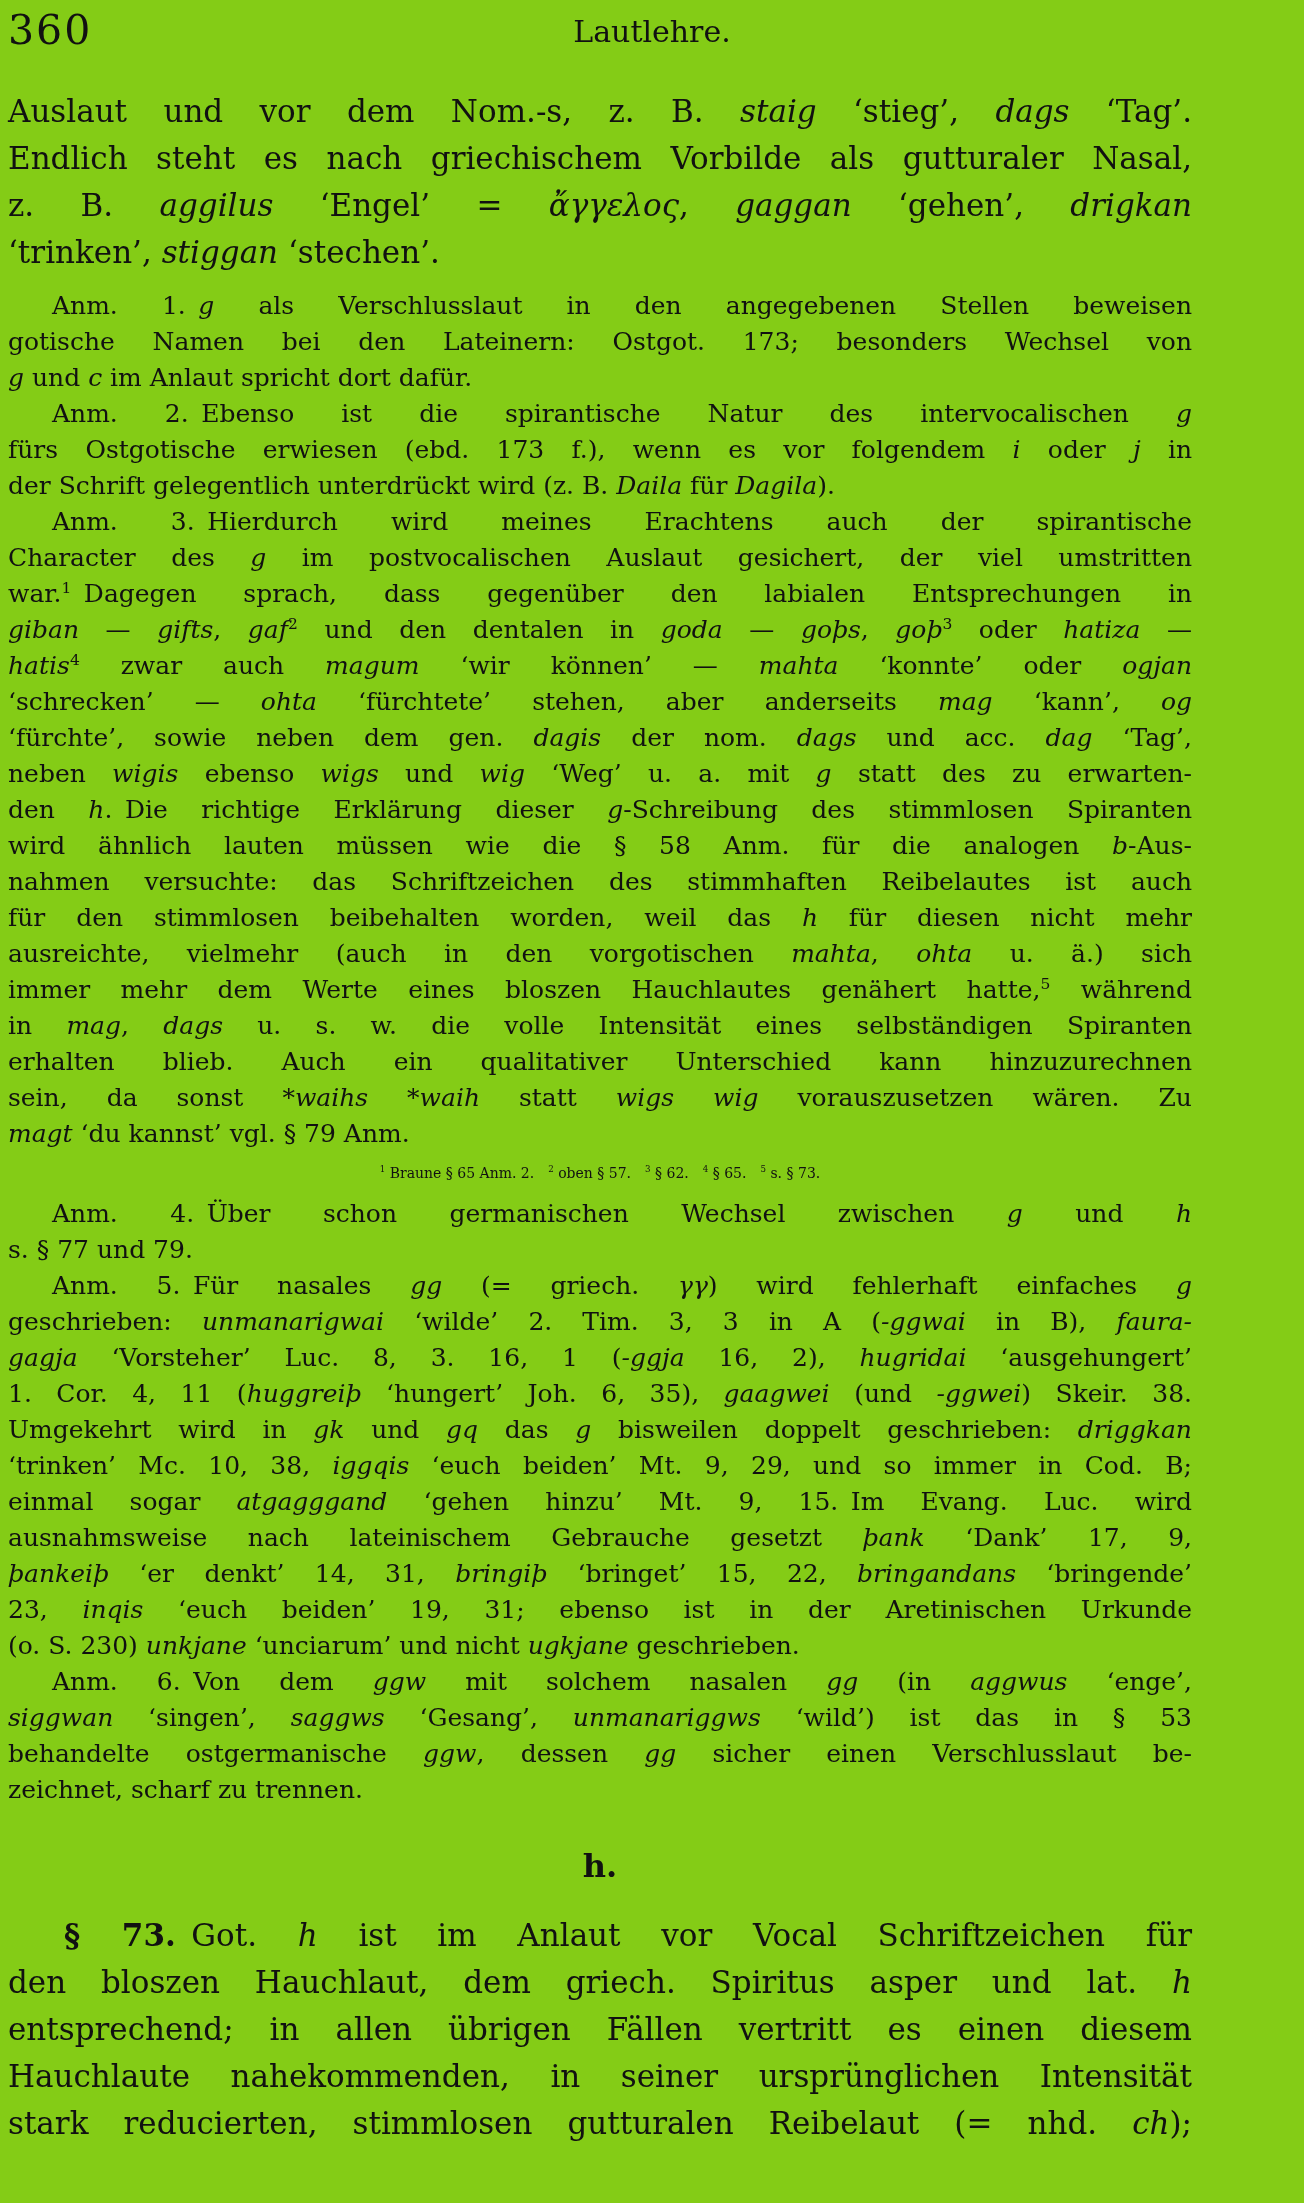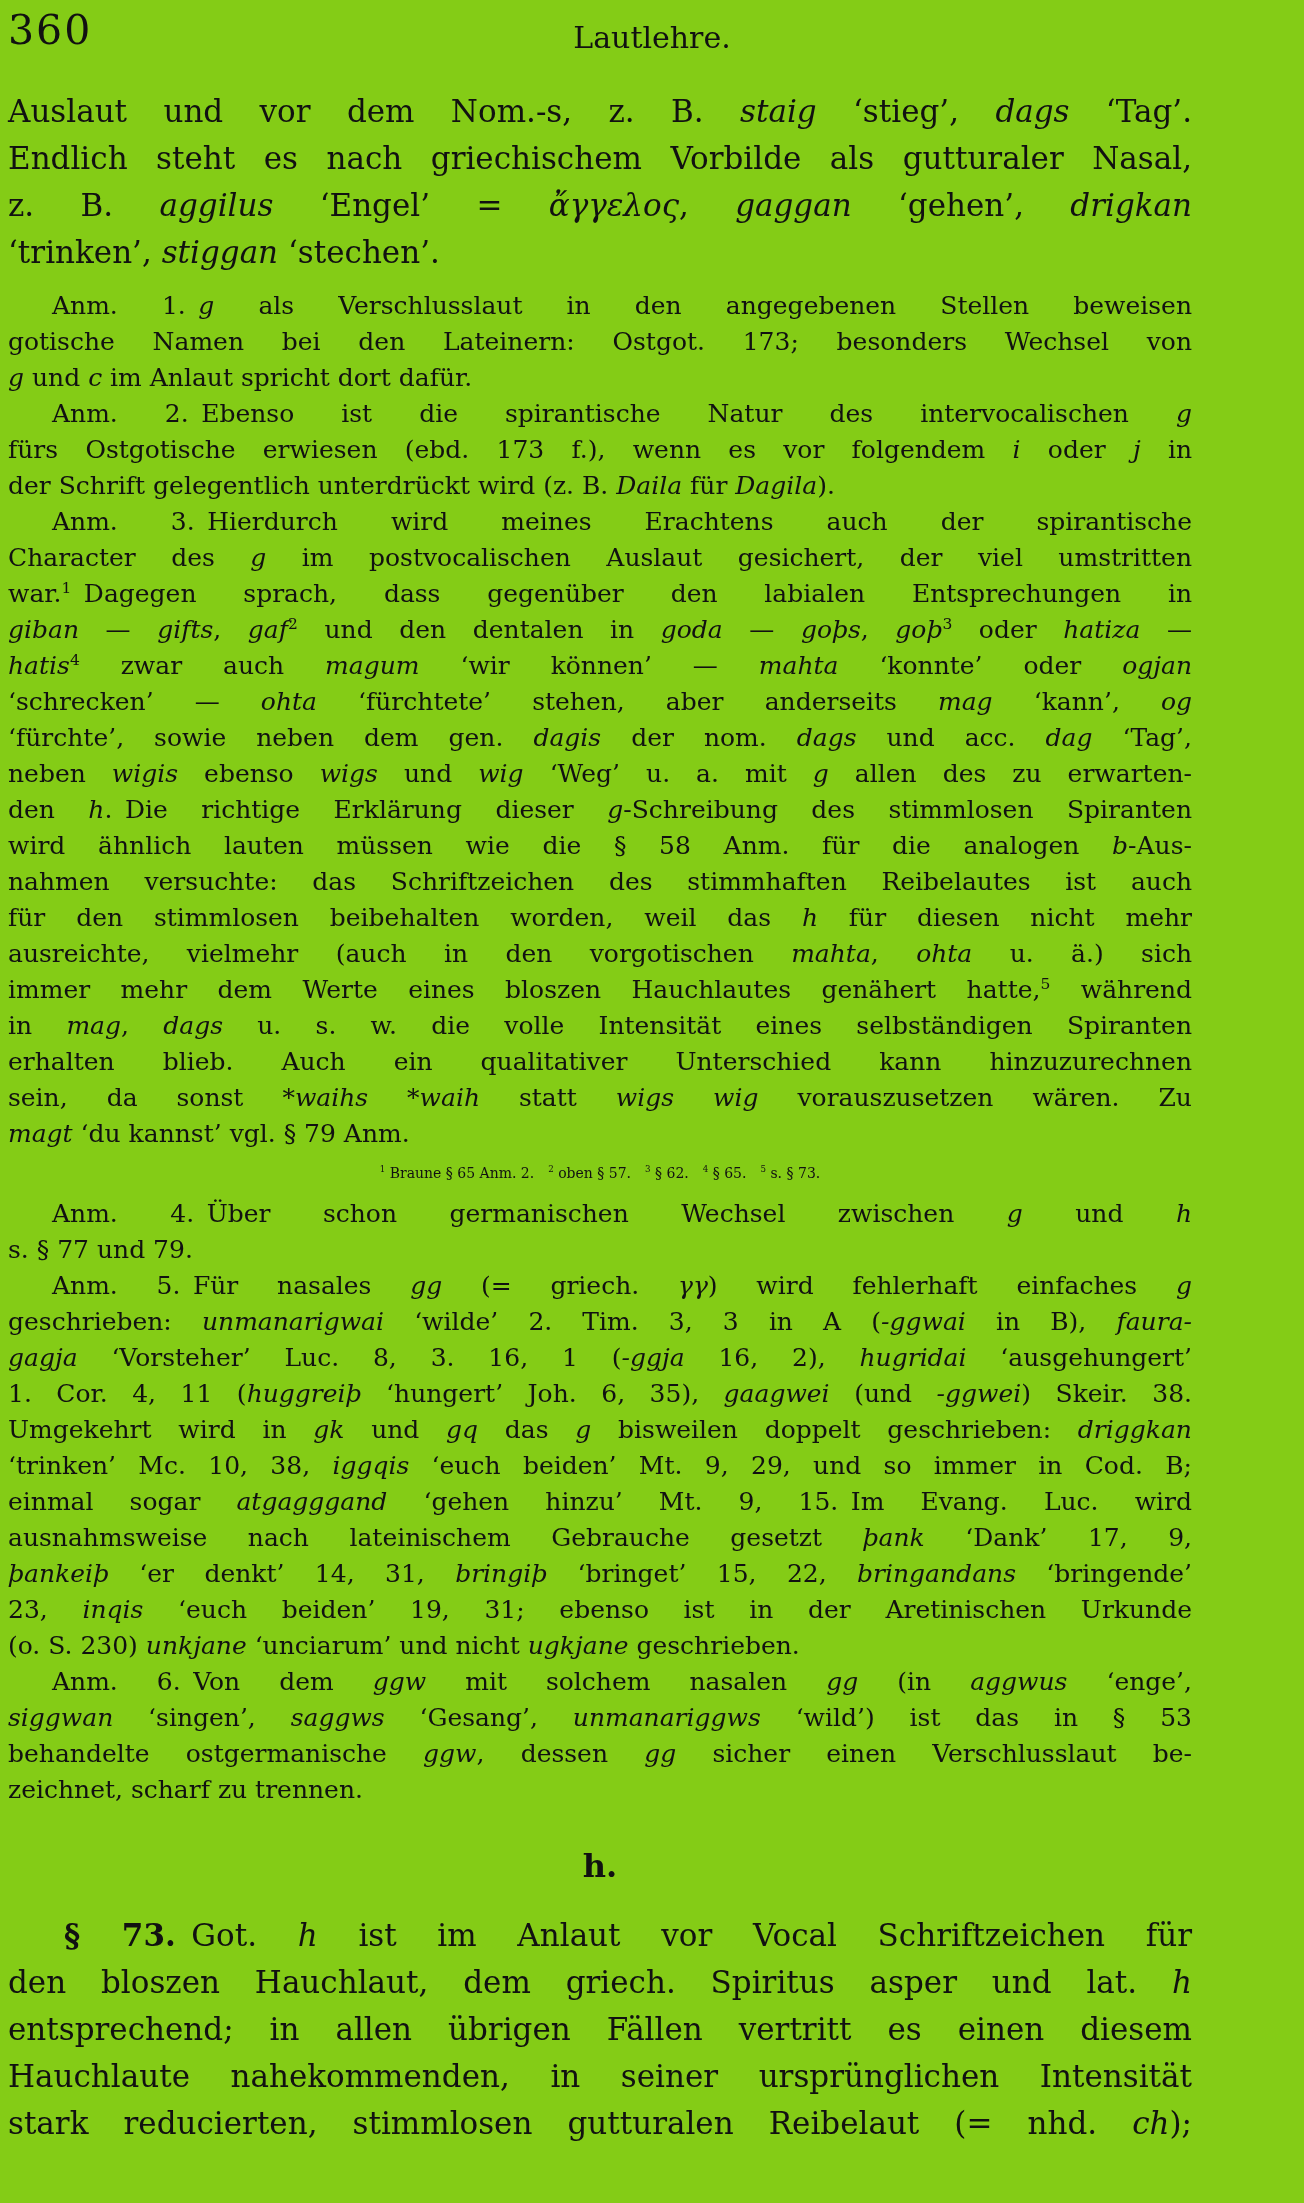--- a/index.html
+++ b/index.html
@@ -22,21 +22,21 @@
     left: 8px;
     top: 0;
     font-size: 41px;
     line-height: 44px;
     letter-spacing: 2px;
   }
   .running-title {
     position: absolute;
     left: 0;
     right: 0;
-    top: 12px;
+    top: 6px;
     text-align: center;
     font-size: 30px;
     line-height: 36px;
   }
   .text-block {
     margin: 30px 112px 0 8px; 
   }
   .block { margin: 0; }
   .para.main {
     font-size: 31px;
@@ -104,21 +104,21 @@
         <div class="line last"><span>der Schrift gelegentlich unterdrückt wird (z. B. </span><span class="it">Daila</span><span> für </span><span class="it">Dagila</span><span>).</span></div>
       </div>
       <div class="block para anm">
         <div class="line indent"><span>Anm. 3. Hierdurch wird meines Erachtens auch der spirantische</span></div>
         <div class="line"><span>Character des </span><span class="it">g</span><span> im postvocalischen Auslaut gesichert, der viel umstritten</span></div>
         <div class="line"><span>war.</span><span class="sup">1</span><span> Dagegen sprach, dass gegenüber den labialen Entsprechungen in</span></div>
         <div class="line"><span class="it">giban</span><span> — </span><span class="it">gifts</span><span>, </span><span class="it">gaf</span><span class="sup">2</span><span> und den dentalen in </span><span class="it">goda</span><span> — </span><span class="it">goþs</span><span>, </span><span class="it">goþ</span><span class="sup">3</span><span> oder </span><span class="it">hatiza</span><span> —</span></div>
         <div class="line"><span class="it">hatis</span><span class="sup">4</span><span> zwar auch </span><span class="it">magum</span><span> ‘wir können’ — </span><span class="it">mahta</span><span> ‘konnte’ oder </span><span class="it">ogjan</span></div>
         <div class="line"><span>‘schrecken’ — </span><span class="it">ohta</span><span> ‘fürchtete’ stehen, aber anderseits </span><span class="it">mag</span><span> ‘kann’, </span><span class="it">og</span></div>
         <div class="line"><span>‘fürchte’, sowie neben dem gen. </span><span class="it">dagis</span><span> der nom. </span><span class="it">dags</span><span> und acc. </span><span class="it">dag</span><span> ‘Tag’,</span></div>
-        <div class="line"><span>neben </span><span class="it">wigis</span><span> ebenso </span><span class="it">wigs</span><span> und </span><span class="it">wig</span><span> ‘Weg’ u. a. mit </span><span class="it">g</span><span> allen des zu erwarten-</span></div>
+        <div class="line"><span>neben </span><span class="it">wigis</span><span> ebenso </span><span class="it">wigs</span><span> und </span><span class="it">wig</span><span> ‘Weg’ u. a. mit </span><span class="it">g</span><span> statt des zu erwarten-</span></div>
         <div class="line"><span>den </span><span class="it">h</span><span>. Die richtige Erklärung dieser </span><span class="it">g</span><span>-Schreibung des stimmlosen Spiranten</span></div>
         <div class="line"><span>wird ähnlich lauten müssen wie die § 58 Anm. für die analogen </span><span class="it">b</span><span>-Aus-</span></div>
         <div class="line"><span>nahmen versuchte: das Schriftzeichen des stimmhaften Reibelautes ist auch</span></div>
         <div class="line"><span>für den stimmlosen beibehalten worden, weil das </span><span class="it">h</span><span> für diesen nicht mehr</span></div>
         <div class="line"><span>ausreichte, vielmehr (auch in den vorgotischen </span><span class="it">mahta</span><span>, </span><span class="it">ohta</span><span> u. ä.) sich</span></div>
         <div class="line"><span>immer mehr dem Werte eines bloszen Hauchlautes genähert hatte,</span><span class="sup">5</span><span> während</span></div>
         <div class="line"><span>in </span><span class="it">mag</span><span>, </span><span class="it">dags</span><span> u. s. w. die volle Intensität eines selbständigen Spiranten</span></div>
         <div class="line"><span>erhalten blieb. Auch ein qualitativer Unterschied kann hinzuzurechnen</span></div>
         <div class="line"><span>sein, da sonst </span><span class="it">*waihs</span><span> </span><span class="it">*waih</span><span> statt </span><span class="it">wigs</span><span> </span><span class="it">wig</span><span> vorauszusetzen wären. Zu</span></div>
         <div class="line last"><span class="it">magt</span><span> ‘du kannst’ vgl. § 79 Anm.</span></div>

